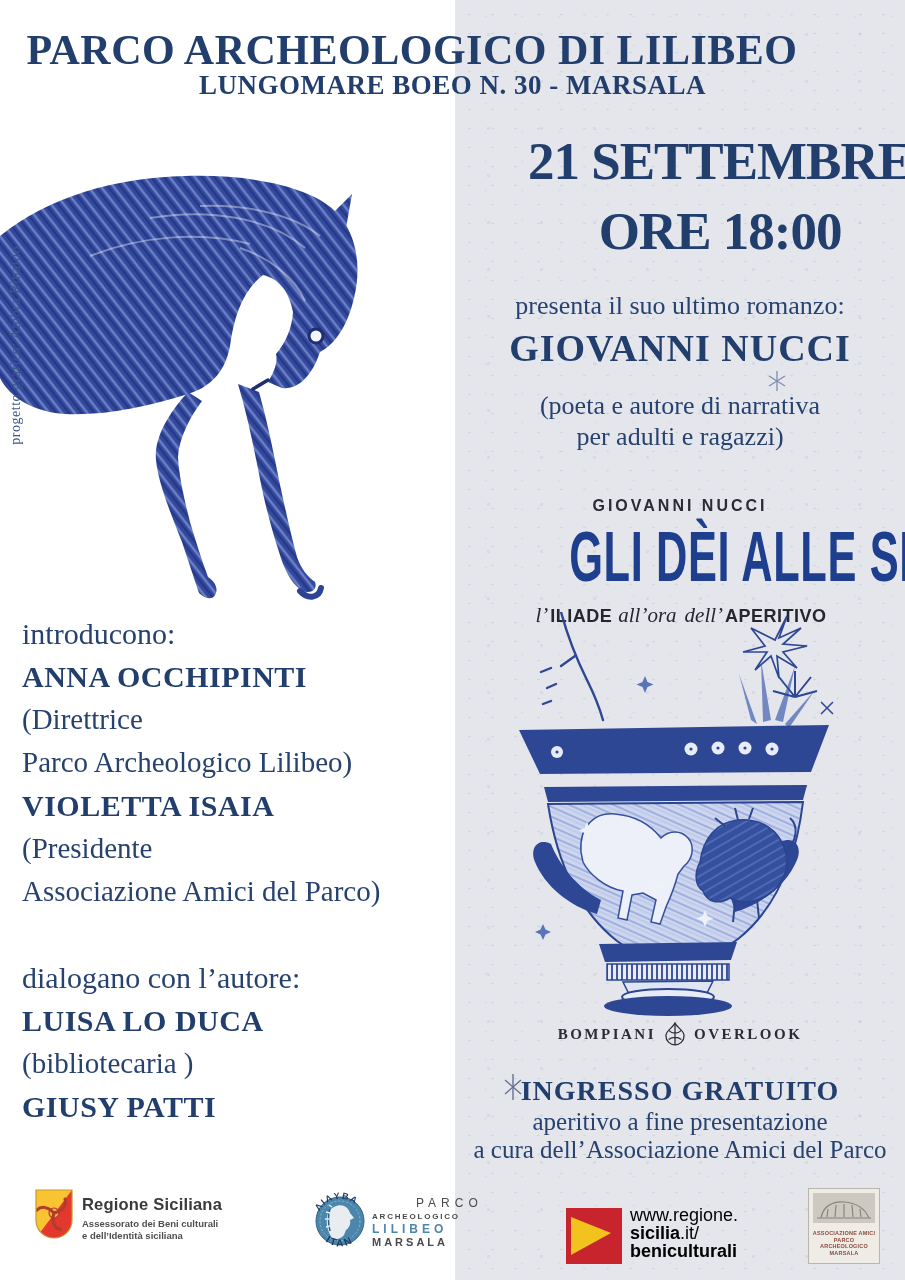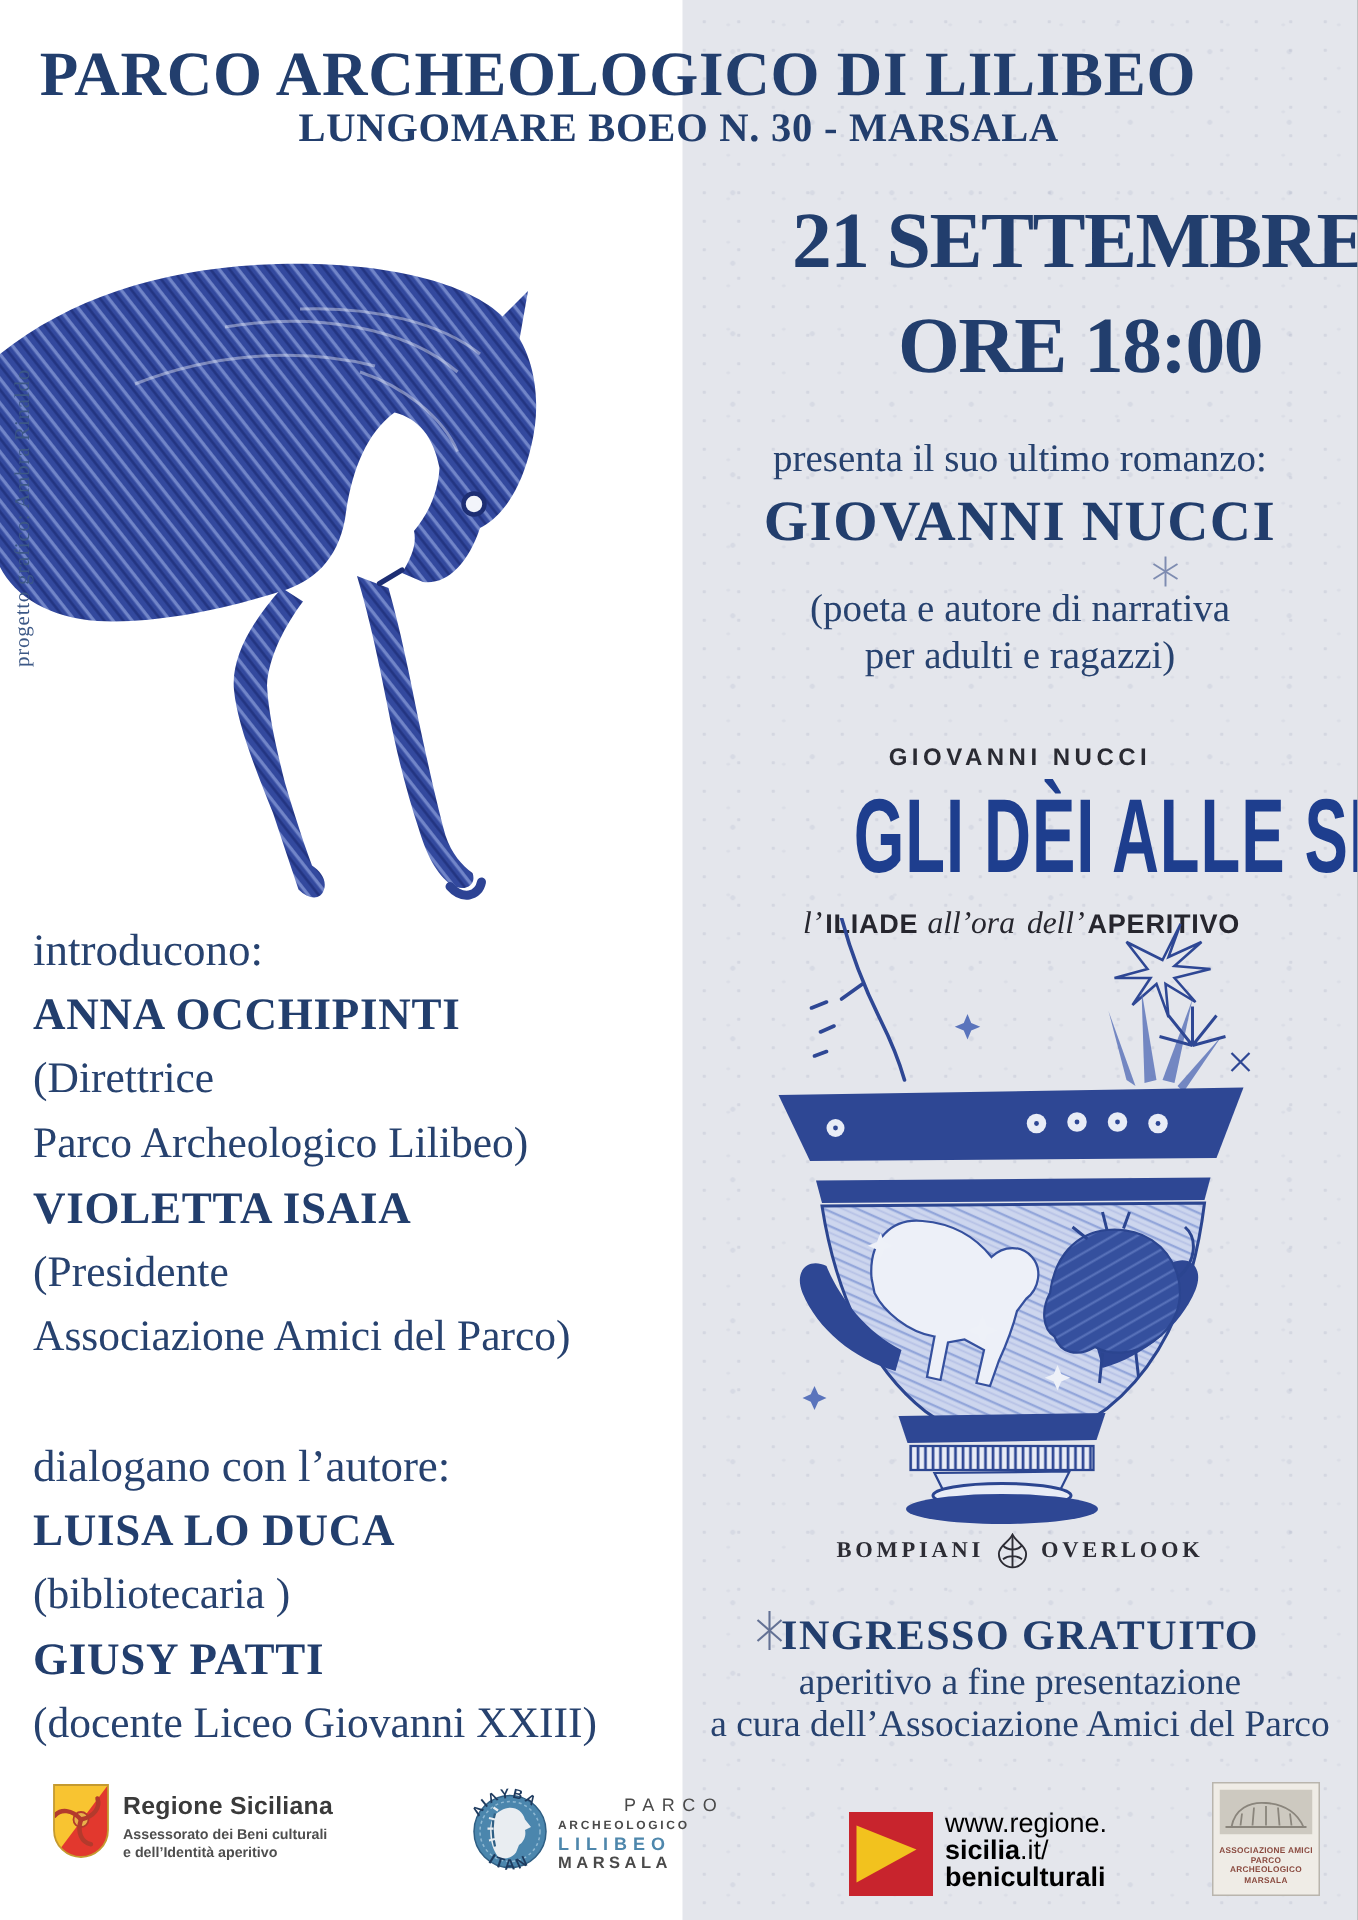--- a/index.html
+++ b/index.html
@@ -268,21 +268,20 @@
     <div class="prole">Parco Archeologico Lilibeo)</div>
     <div class="pname sc">VIOLETTA ISAIA</div>
     <div class="prole">(Presidente</div>
     <div class="prole">Associazione Amici del Parco)</div>
   </div>
   <div class="abs block b2">
     <div class="lbl">dialogano con l’autore:</div>
     <div class="pname sc">LUISA LO DUCA</div>
     <div class="prole">(bibliotecaria )</div>
     <div class="pname sc">GIUSY PATTI</div>
-    <div class="prole">(docente Liceo Giovanni XXIII)</div>
   </div>
 
   <svg class="abs" style="left:33px;top:1188px;" width="42" height="52" viewBox="0 0 42 52">
     <defs>
         <clipPath id="shld">
           <path d="M3,2 H39 V32 C39,43 30,50 21,50 C12,50 3,43 3,32 Z"></path>
         </clipPath>
       </defs>
     <g clip-path="url(#shld)">
       <rect x="0" y="0" width="42" height="52" fill="#e2382e"></rect>
@@ -295,21 +294,21 @@
           <path d="M0,0 C9,-2 13,-8 11,-14" transform="rotate(240)"></path>
         </g>
       </g>
     </g>
     <path d="M3,2 H39 V32 C39,43 30,50 21,50 C12,50 3,43 3,32 Z" fill="none" stroke="#c59a2f" stroke-width="1.2"></path>
   </svg>
   <div class="abs reg-text">
     <div class="reg-name">Regione Siciliana</div>
     <div class="reg-sub">
       <div>Assessorato dei Beni culturali</div>
-      <div>e dell’Identità aperitivo</div>
+      <div>e dell’Identità siciliana</div>
     </div>
   </div>
 
   <svg class="abs" style="left:313px;top:1187px;" width="54" height="68" viewBox="0 0 54 68">
     <circle cx="27" cy="34" r="24" fill="#4b86ad" stroke="#2f5f84" stroke-width="1"></circle>
     <circle cx="27" cy="34" r="20" fill="none" stroke="#8fb8d2" stroke-width="1" stroke-dasharray="2,2"></circle>
     <path d="M21,20 C28,16 35,19 37,26 L41,31 L37,33 C38,37 36,41 33,43 L31,48 C28,52 23,53 19,51
              C15,45 13,38 14,30 C15,25 17,22 21,20 Z" fill="#e9edf1"></path>
     <path d="M17,22 C15,28 15,36 17,44" stroke="#2f5f84" stroke-width="1.5" fill="none"></path>
     <path d="M19,20 l-3,-2 M17,26 l-4,-1 M16,32 l-4,0 M17,39 l-4,1" stroke="#e9edf1" stroke-width="1.5"></path>

